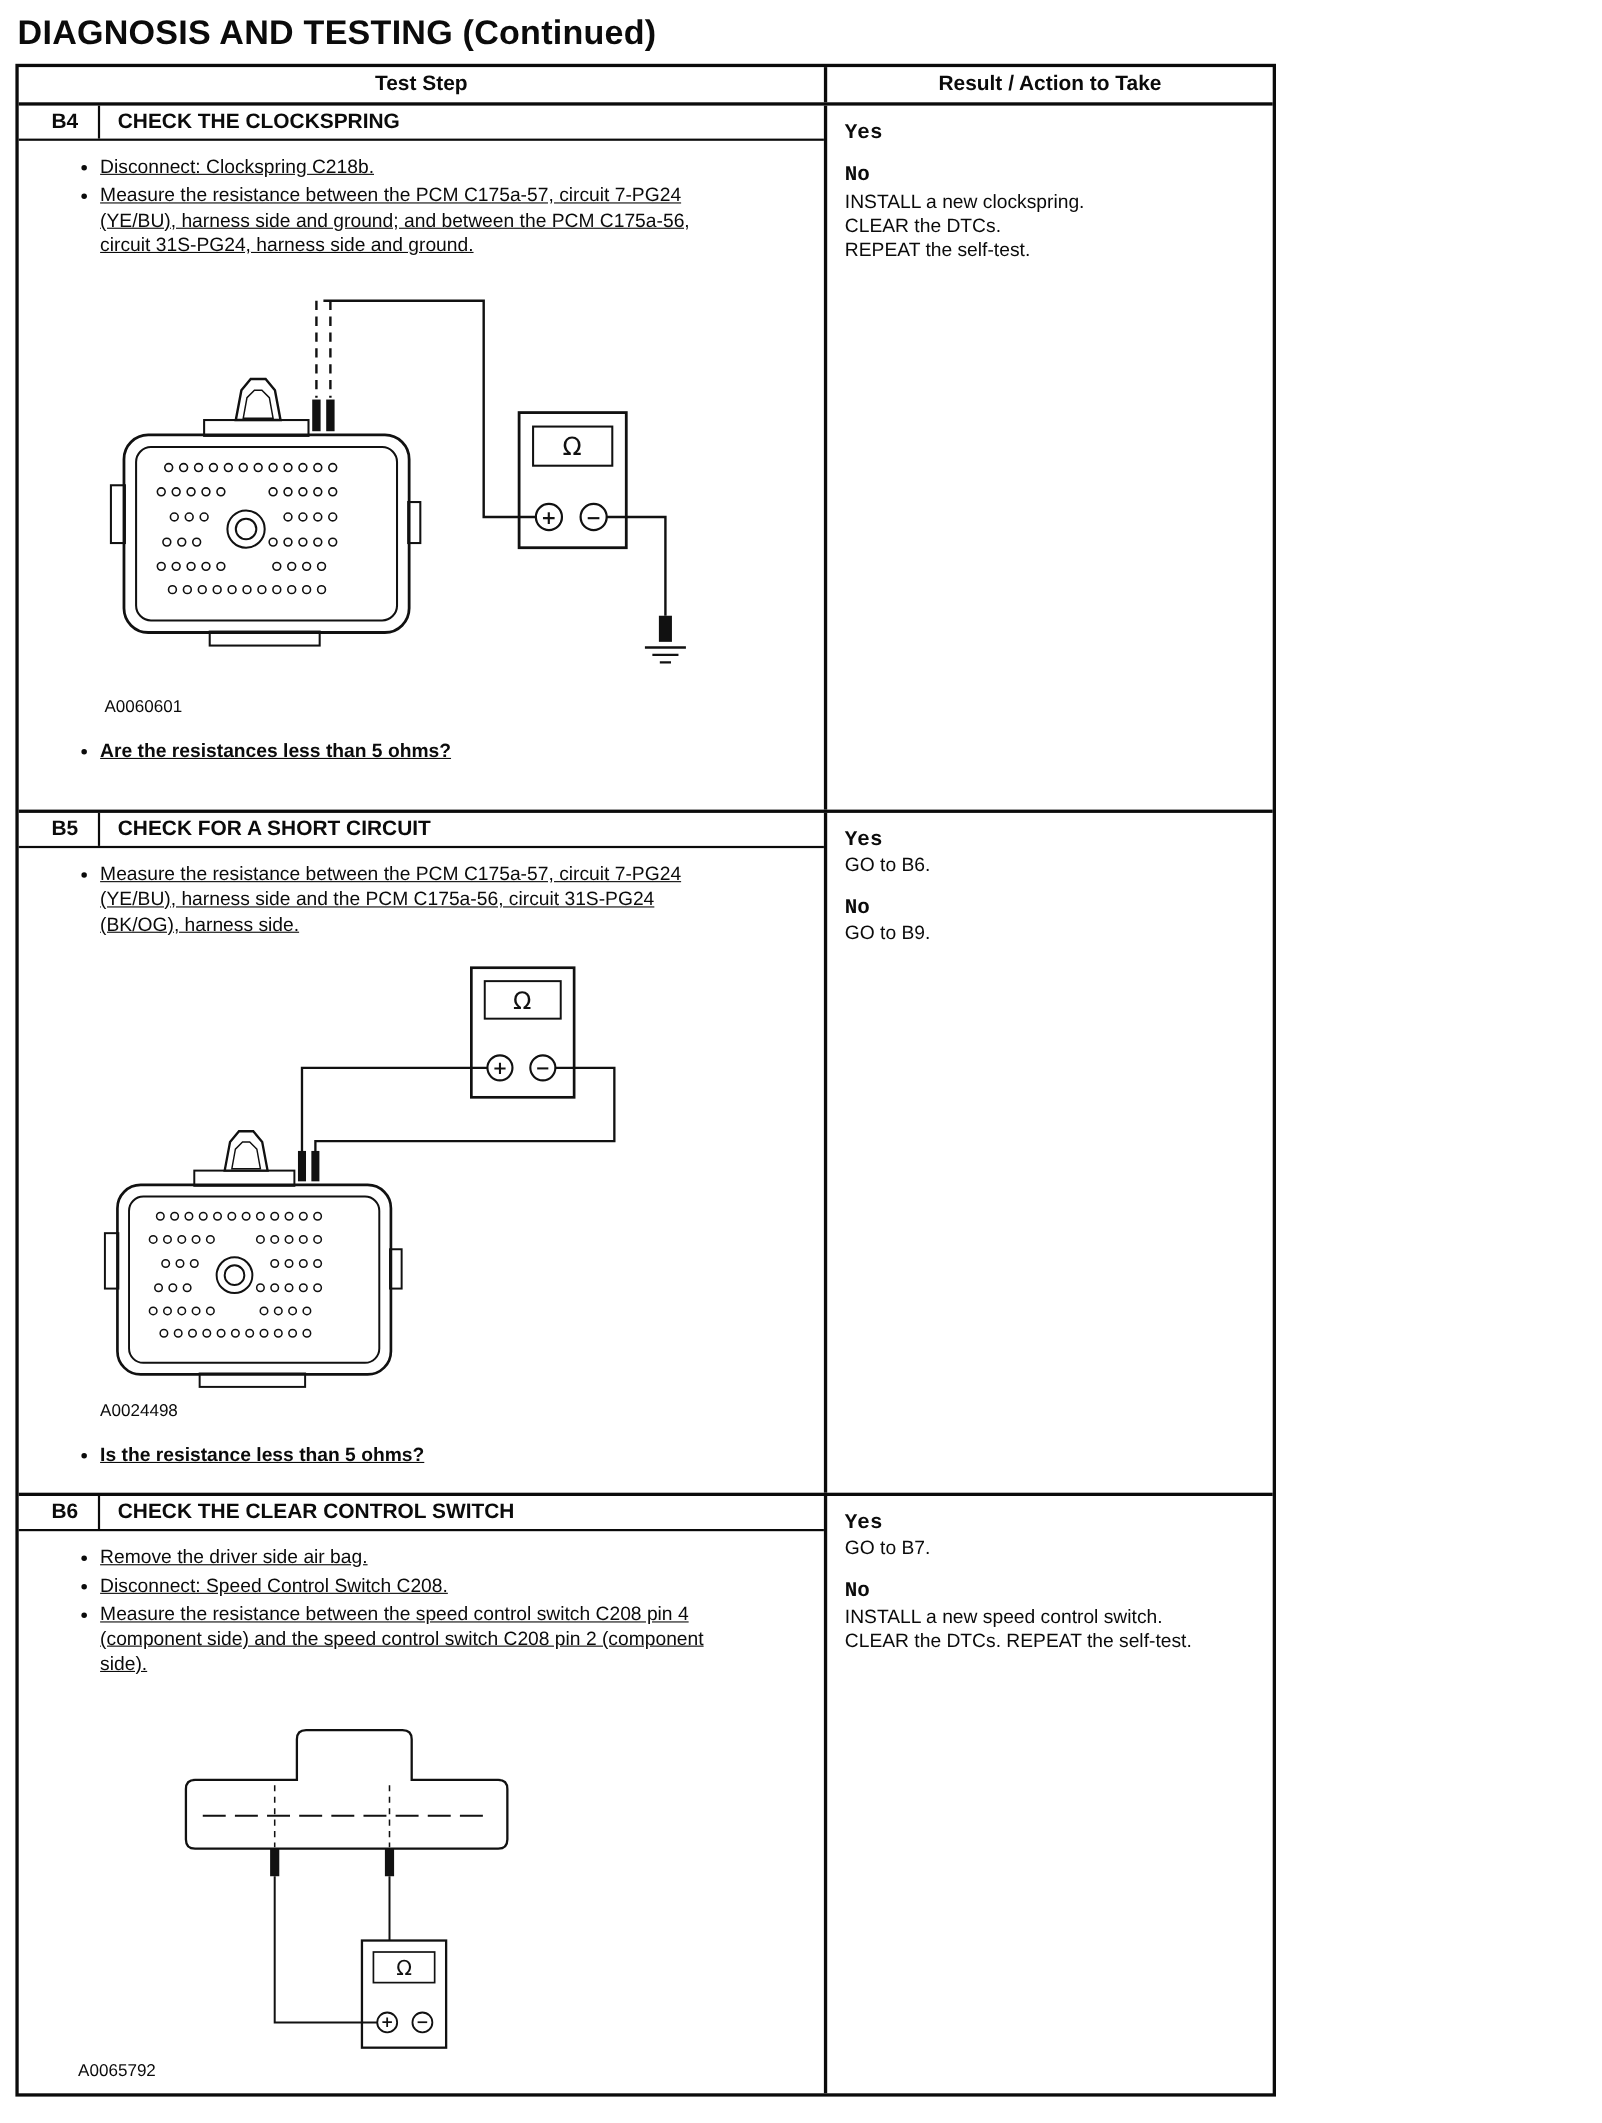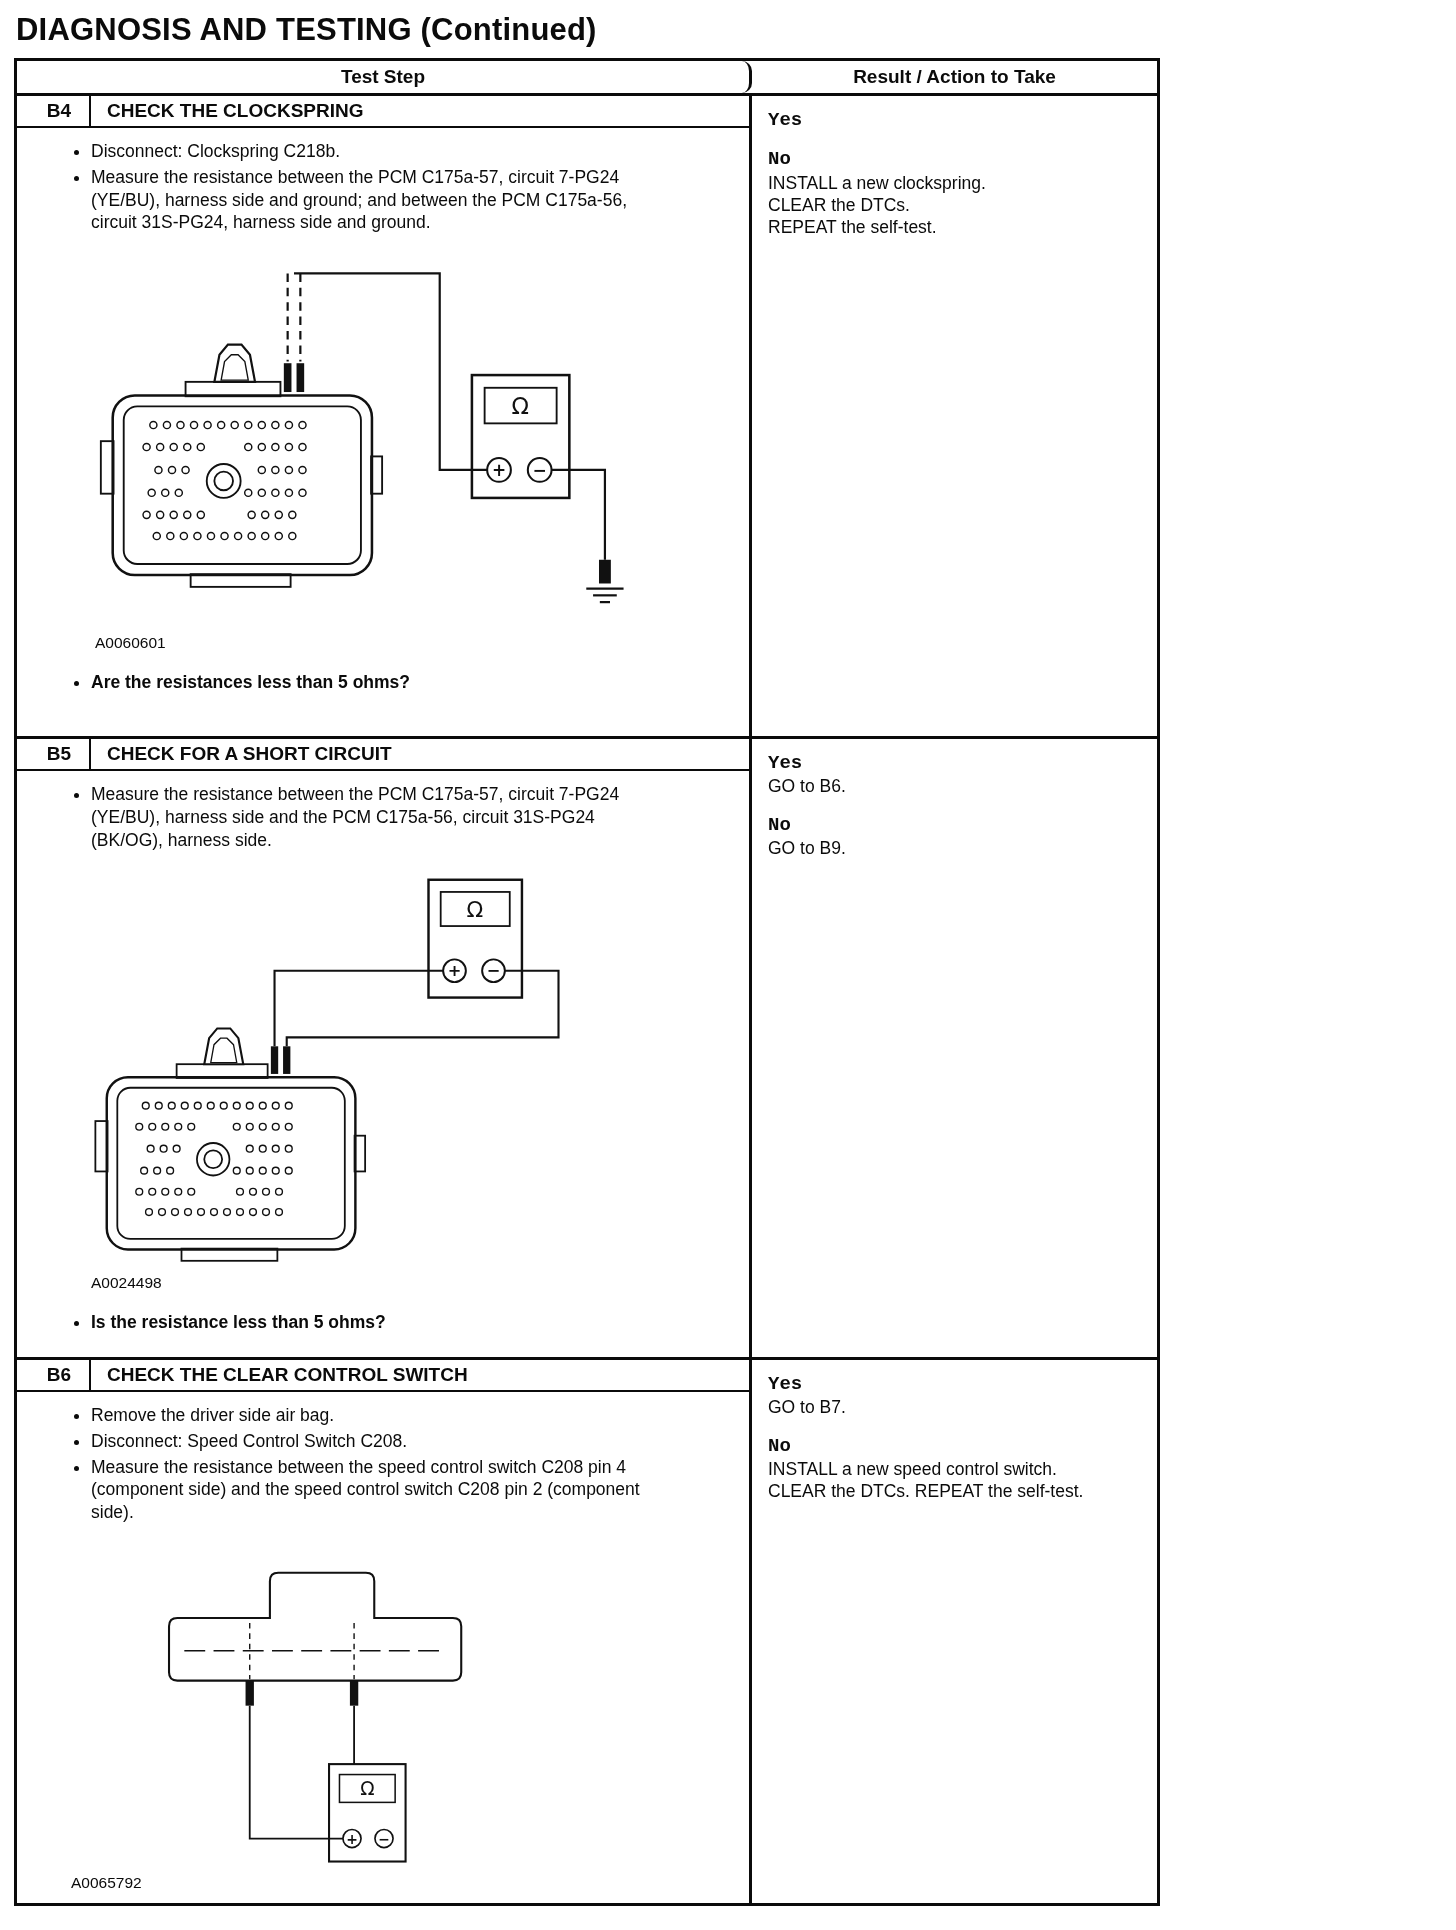--- a/index.html
+++ b/index.html
@@ -2,31 +2,31 @@
 <html><head>
 <meta charset="utf-8">
 <style>
   html,body{margin:0;padding:0;background:#fff;color:#0b0b0b;}
   body{font-family:"Liberation Sans", sans-serif; -webkit-font-smoothing:antialiased;}
   .page{width:1456px; min-height:1930px; box-sizing:border-box; padding:8px 0 10px 14px; background:#fff;}
   .doc-title{font-size:31px; font-weight:bold; margin:4px 0 10px 2px; letter-spacing:.2px;}
   .doc-subtitle{width:1140px; text-align:center; font-size:23px; font-weight:bold; margin:0 0 10px 0;}
   .doc-table{width:1140px; border:3px solid #0b0b0b;}
   .thead{display:flex; border-bottom:3px solid #0b0b0b; font-weight:bold; font-size:19px;}
-  .thead .th-left{width:735px; border-right:3px solid #0b0b0b; text-align:center; padding:5px 0; box-sizing:border-box;border-radius:10px;}
+  .thead .th-left{width:735px; border-right:3px solid #0b0b0b; text-align:center; padding:5px 0; box-sizing:border-box;}
   .thead .th-right{flex:1; text-align:center; padding:5px 15px;}
   .trow{display:flex; border-bottom:3px solid #0b0b0b;}
   .trow:last-child{border-bottom:none;}
   .step-col{width:735px; border-right:3px solid #0b0b0b; box-sizing:border-box;}
   .res-col{flex:1; padding:12px 14px 10px 16px; font-size:17.5px; line-height:1.28;}
   .step-head{display:flex; border-bottom:2.5px solid #0b0b0b; font-weight:bold; font-size:19px;padding-left:12px;}
   .step-id{width:62px; border-right:2.5px solid #0b0b0b; text-align:center; padding:4px 0; box-sizing:border-box;}
   .step-title{padding:4px 0 4px 16px;}
   .step-body{padding:10px 16px 8px 28px; font-size:17.5px; line-height:1.3;}
-  ul.bullets{margin:2px 0 4px 0; padding-left:46px; list-style:disc;}
+  ul.bullets{margin:2px 0 4px 0; padding-left:46px; list-style:disc;text-decoration:underline;}
   ul.bullets li{margin-bottom:3px; max-width:565px;}
   ul.bullets.question{margin-top:18px; font-weight:bold;}
   figure{margin:14px 0 2px 30px;}
   figcaption{font-size:15.5px; margin:2px 0 0 20px;}
   .ans{font-weight:bold; font-size:19px; margin:0;font-family:Liberation Mono, monospace;}
   .act{margin:0;}
   .res-block{margin-bottom:15px;}
   
   svg .box{fill:none; stroke:#111; stroke-width:3;}
   svg .thin2{fill:none; stroke:#111; stroke-width:2.2;}

